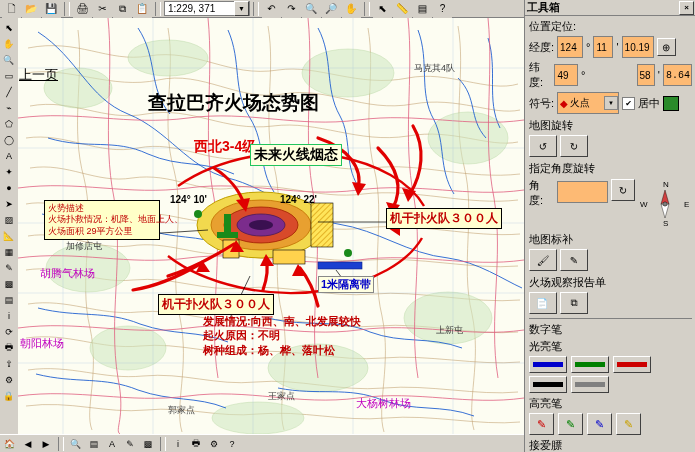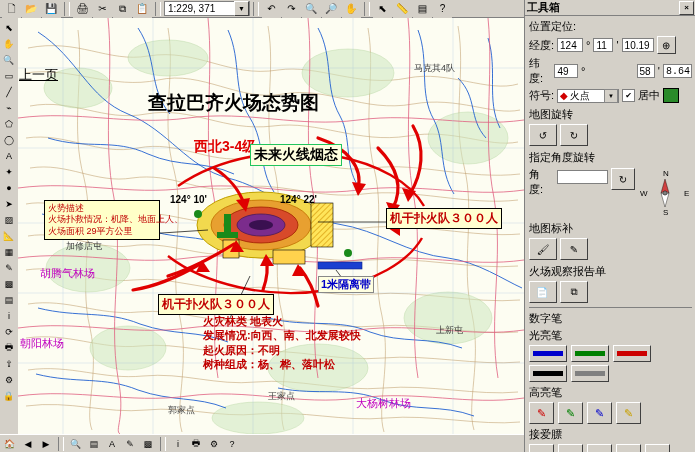--- a/index.html
+++ b/index.html
@@ -85,21 +85,21 @@
   .tp-close{
     width:13px;height:12px;border:1px solid #fff;border-right-color:#404040;border-bottom-color:#404040;
     background:#d4d0c8;display:flex;align-items:center;justify-content:center;font-size:8px;
   }
   .tp-body{padding:3px 4px;}
   .grp{margin-bottom:4px;}
   .grp-title{font-size:11px;margin-bottom:2px;}
   .row{display:flex;align-items:center;gap:3px;margin-bottom:2px;}
   .lbl{font-size:11px;}
   .inp{
-    background:#ffffff;border:1px solid #808080;height:14px;font-size:10px;
+    background:#fdba74;border:1px solid #808080;height:22px;font-size:10px;
     display:flex;align-items:center;padding-left:2px;box-sizing:border-box;
   }
   .btn{
     background:#d4d0c8;border:1px solid #fff;border-right-color:#404040;border-bottom-color:#404040;
     height:20px;min-width:22px;display:flex;align-items:center;justify-content:center;font-size:10px;
   }
   .btn.sm{height:17px;min-width:17px;}
   .pen{height:5px;width:30px;}
   .penrow{display:flex;gap:4px;margin-bottom:3px;}
   .penbtn{
@@ -325,21 +325,20 @@
       <div>火场面积 29平方公里</div>
     </div>
 
     <div class="maplabel" style="left:368px;top:190px;font-size:12px;font-weight:bold;color:#c00000;background:#ffffd0;border:1px solid #000;padding:1px 3px;">机干扑火队３００人</div>
 
     <div class="maplabel" style="left:300px;top:258px;font-size:11px;font-weight:bold;color:#0000c8;background:#ffffe0;border:1px solid #888;padding:0 2px;">1米隔离带</div>
 
     <div class="maplabel" style="left:140px;top:276px;font-size:12px;font-weight:bold;color:#c00000;background:#ffffd0;border:1px solid #000;padding:1px 3px;">机干扑火队３００人</div>
 
     <div class="maplabel" style="left:185px;top:296px;font-size:11px;line-height:1.3;color:#c00000;font-weight:bold;">
-      <div>火灾林类  地表火</div>
       <div>发展情况:向西、南、北发展较快</div>
       <div>起火原因：不明</div>
       <div>树种组成：杨、桦、落叶松</div>
     </div>
 
     <div class="maplabel magenta-txt" style="left:22px;top:248px;font-size:11px;">胡腾气林场</div>
     <div class="maplabel magenta-txt" style="left:2px;top:318px;font-size:11px;">朝阳林场</div>
     <div class="maplabel magenta-txt" style="left:338px;top:378px;font-size:11px;">大杨树林场</div>
     <div class="maplabel" style="left:48px;top:222px;font-size:9px;color:#404040;">加修店屯</div>
     <div class="maplabel" style="left:418px;top:306px;font-size:9px;color:#404040;">上新屯</div>

